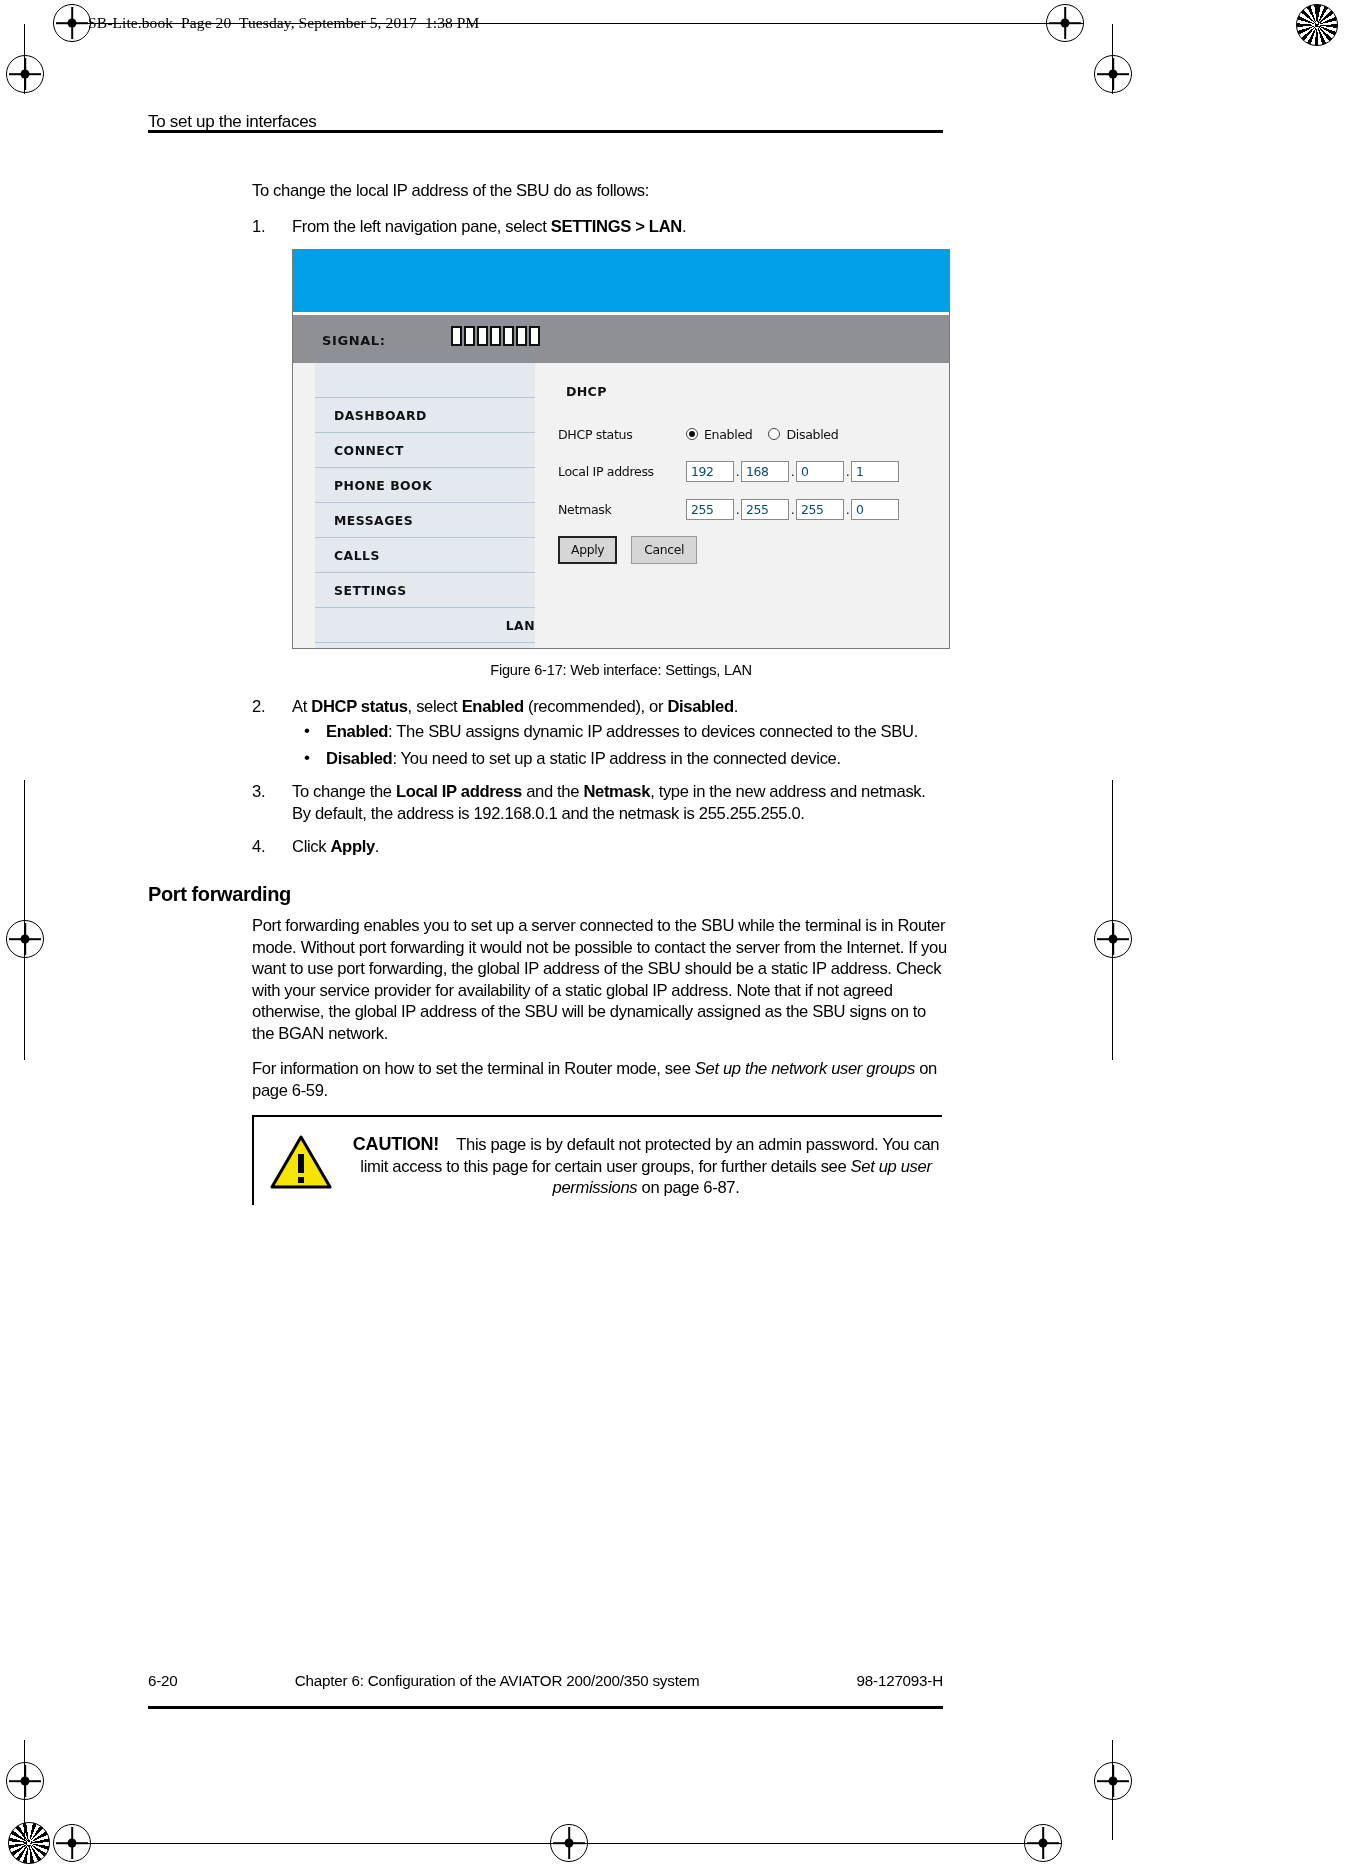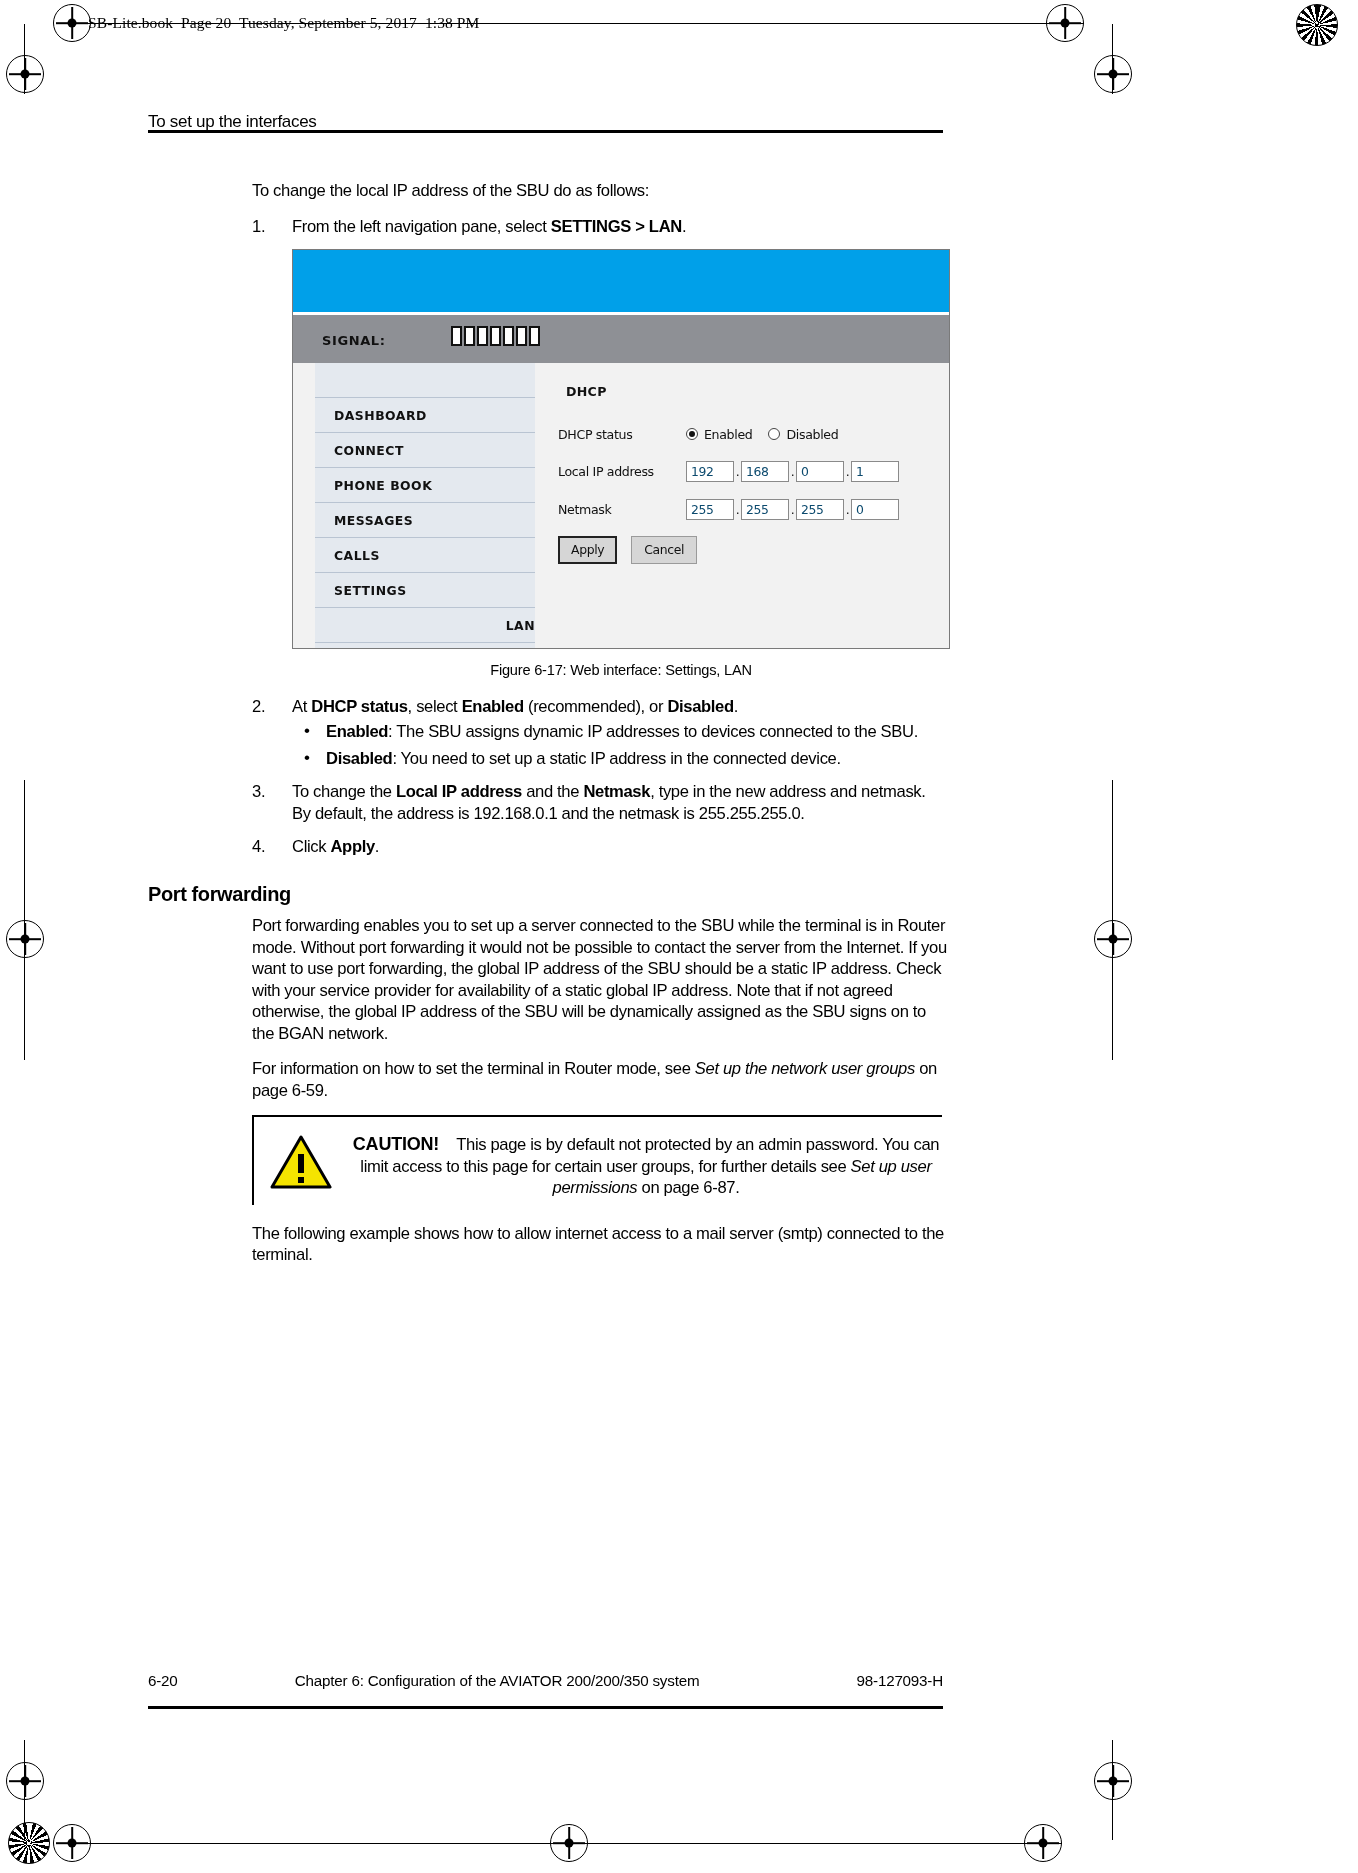--- a/index.html
+++ b/index.html
@@ -301,21 +301,20 @@
           <rect x="28" y="20" width="6" height="19" fill="#000"></rect>
           <rect x="28" y="43" width="6" height="6" fill="#000"></rect>
         </svg>
       </div>
       <div class="ctext">
         <span class="cw">CAUTION!</span>&nbsp;&nbsp;&nbsp;&nbsp;<span>This page is by default not protected by an admin password. You can limit access to this page for certain user groups, for further details see </span><i>Set up user permissions</i><span> on page 6-87.</span>
       </div>
     </div>
   </div>
 
-  <p class="ind">The following example shows how to allow internet access to a mail server (smtp) connected to the terminal.</p>
 </div>
 
 <div class="footrule"></div>
 <div class="footer">
   <span>6-20</span>
   <span class="mid">Chapter 6:  Configuration of the AVIATOR 200/200/350 system</span>
   <span>98-127093-H</span>
 </div>
 
 </body></html>

